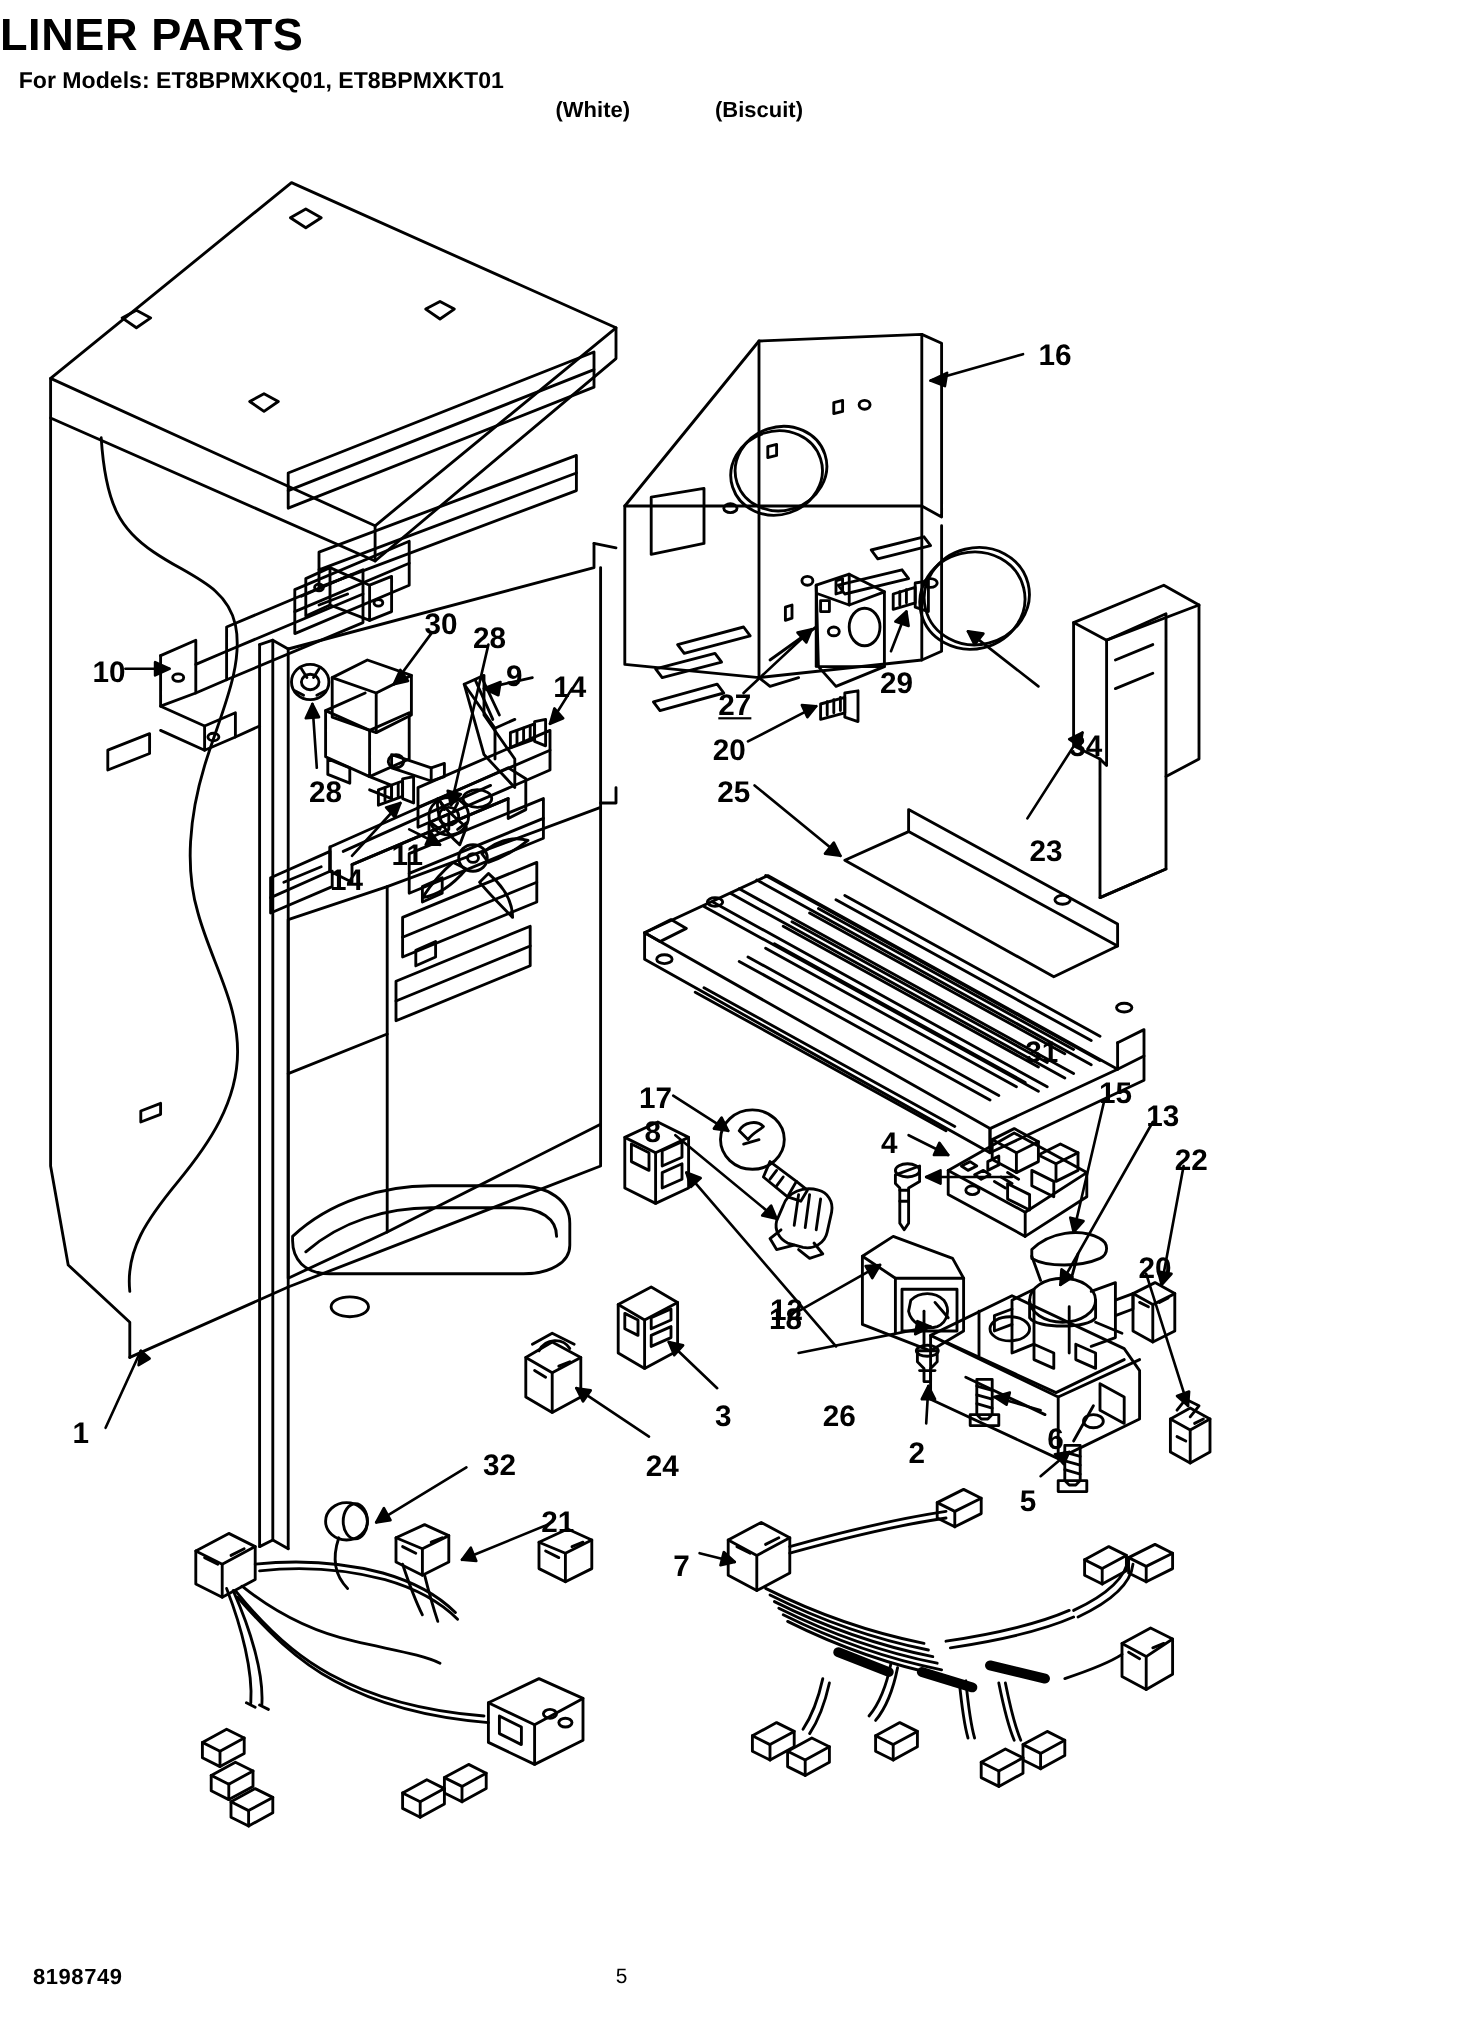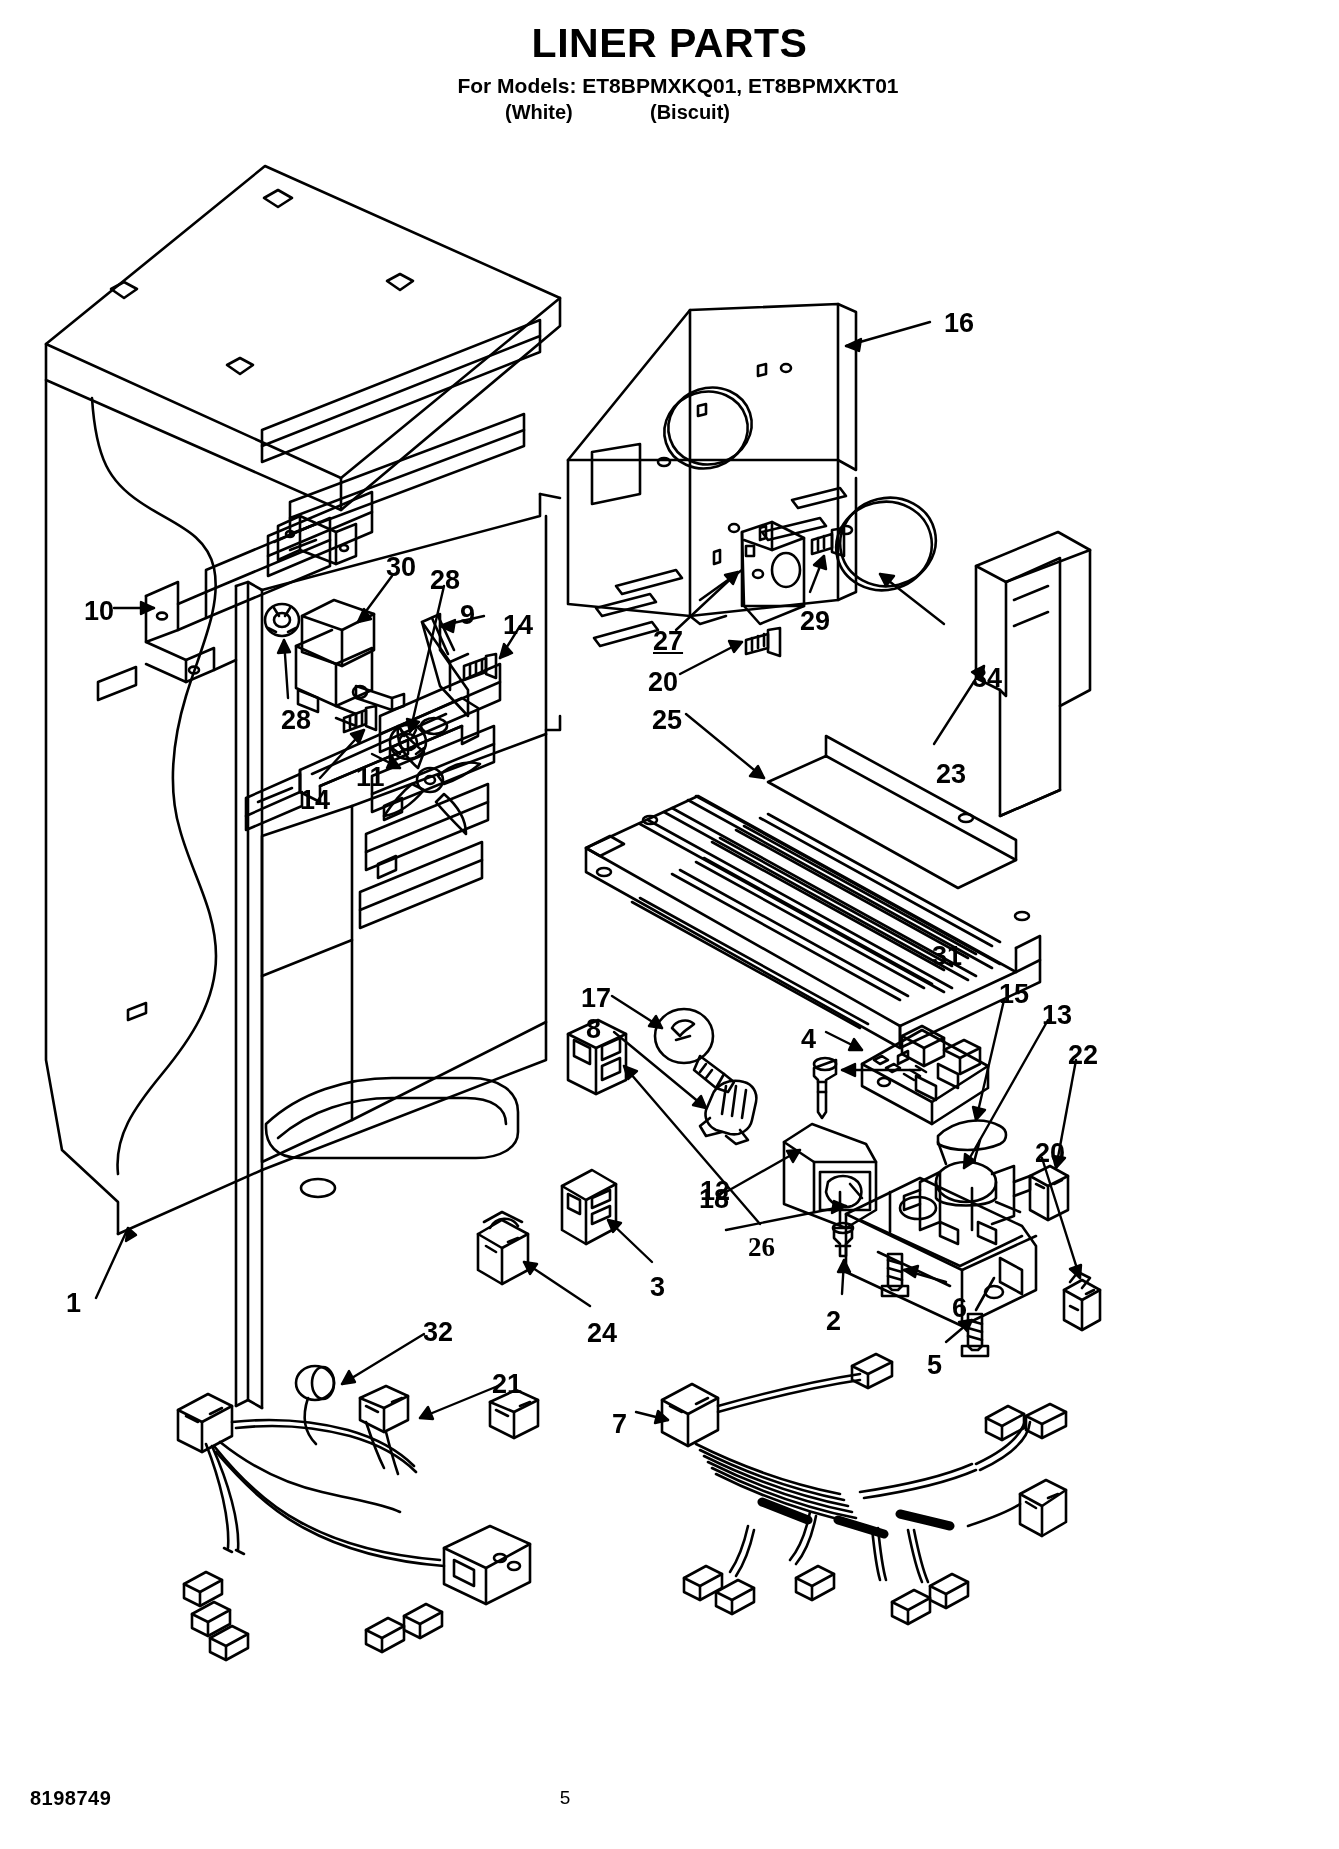--- a/index.html
+++ b/index.html
@@ -2,21 +2,21 @@
 <html><head>
 <meta charset="utf-8">
 <title>Liner Parts Diagram</title>
 <style>
   html,body{margin:0;padding:0;background:#ffffff;}
   body{width:1339px;height:1849px;position:relative;
        font-family:"Liberation Sans",sans-serif;color:#000;overflow:hidden;}
   .page{position:absolute;inset:0;}
 
   
-  .header{position:absolute;top:22px;left:0;width:1339px;text-align:center;}
+  .header{position:absolute;top:10px;left:0;width:1339px;text-align:left;}
   .title{font-size:41px;font-weight:bold;letter-spacing:.5px;line-height:1.05;}
   .models{font-size:21px;font-weight:bold;margin-top:9px;line-height:1.15;padding-left:17px;}
   .finishes{position:relative;height:26px;margin-top:3px;font-size:20px;font-weight:bold;padding-left:20px;}
   .finish-white{position:absolute;left:505px;top:0;}
   .finish-biscuit{position:absolute;left:650px;top:0;}
 
   
   .footer-left{position:absolute;left:30px;top:1787px;font-size:20px;font-weight:bold;letter-spacing:.5px;}
   .footer-page{position:absolute;left:0;top:1787px;width:1130px;text-align:center;font-size:19px;}
 
@@ -696,27 +696,27 @@
     <div class="callout" style="left:944px; top:180px;">16</div>
     <div class="callout" style="left:581px; top:855px;">17</div>
     <div class="callout" style="left:699px; top:1056px;">18</div>
     <div class="callout" style="left:1035px;top:1010px;">20</div>
     <div class="callout" style="left:648px; top:539px;">20</div>
     <div class="callout" style="left:492px; top:1241px;">21</div>
     <div class="callout" style="left:1068px;top:912px;">22</div>
     <div class="callout" style="left:924px; top:631px;margin-left:12px;">23</div>
     <div class="callout" style="left:587px; top:1190px;">24</div>
     <div class="callout" style="left:652px; top:577px;">25</div>
-    <div class="callout" style="left:748px; top:1104px;font-family:Liberation Serif, serif;">26</div>
+    <div class="callout" style="left:748px; top:1144px;">26</div>
     <div class="callout" style="left:653px; top:498px;text-decoration:underline;">27</div>
     <div class="callout" style="left:430px; top:437px;">28</div>
     <div class="callout" style="left:281px; top:577px;">28</div>
     <div class="callout" style="left:800px; top:478px;">29</div>
     <div class="callout" style="left:386px; top:424px;">30</div>
     <div class="callout" style="left:932px; top:813px;">31</div>
-    <div class="callout" style="left:423px; top:1189px;">32</div>
+    <div class="callout" style="left:439px; top:1189px;">32</div>
     <div class="callout" style="left:934px; top:535px;margin-left:38px;">34</div>
   </div>
 
   <div class="footer-left">8198749</div>
   <div class="footer-page">5</div>
 
 </div>
 
 </body></html>

